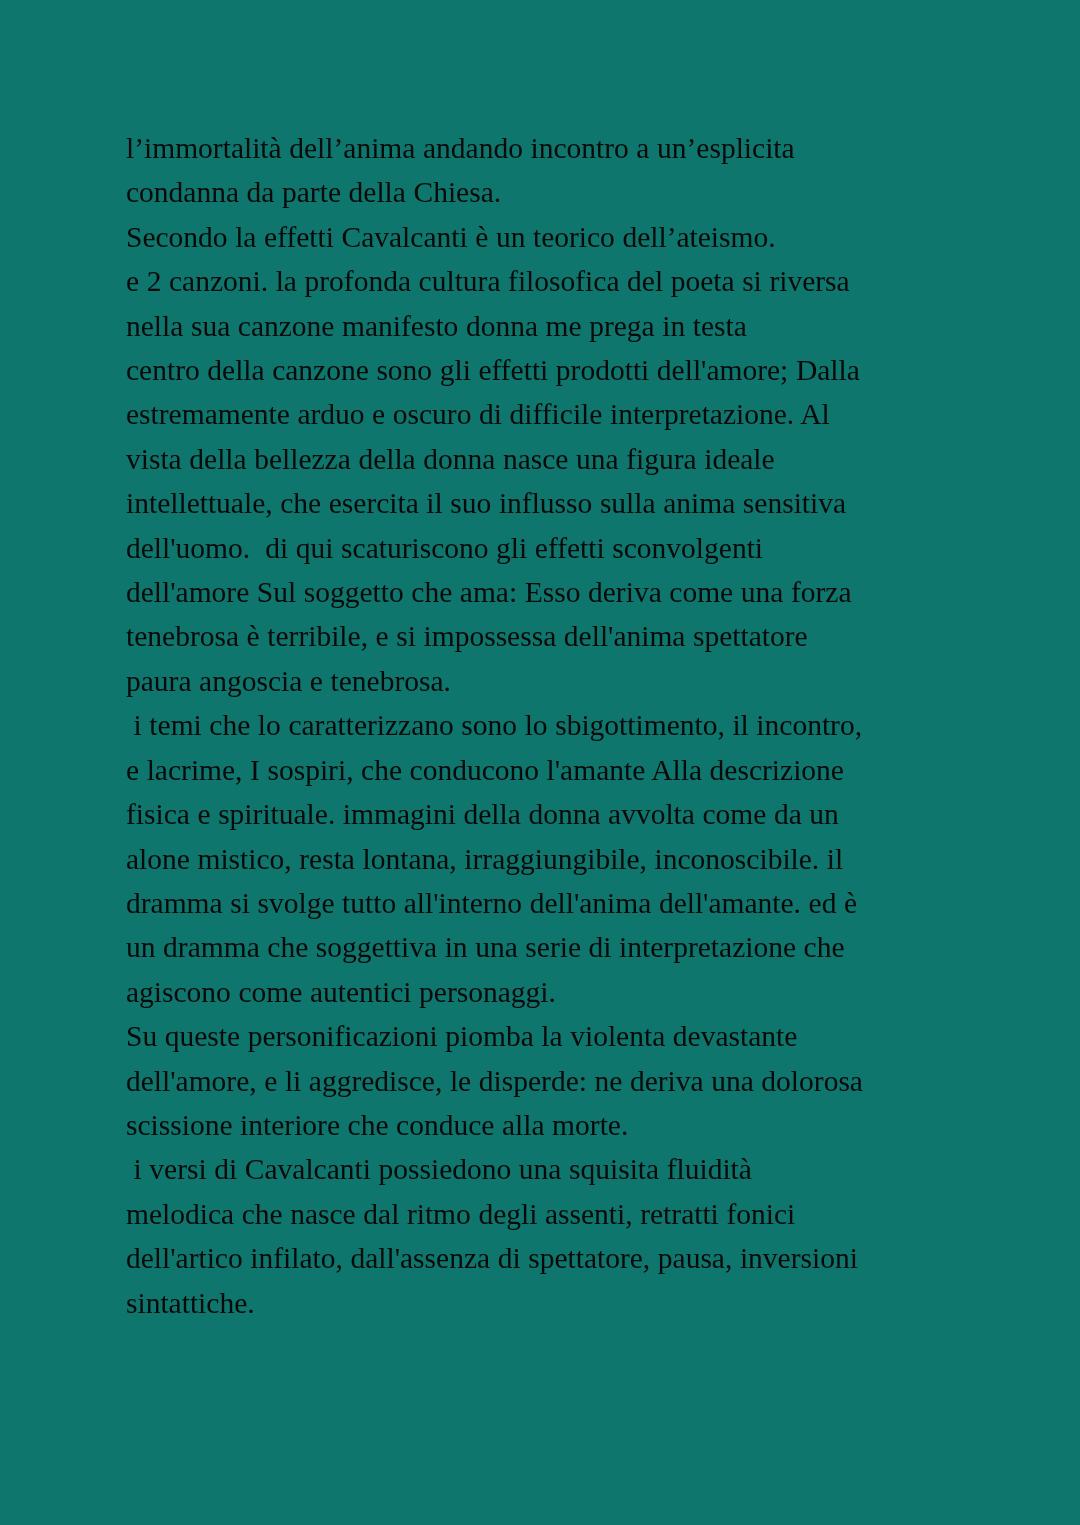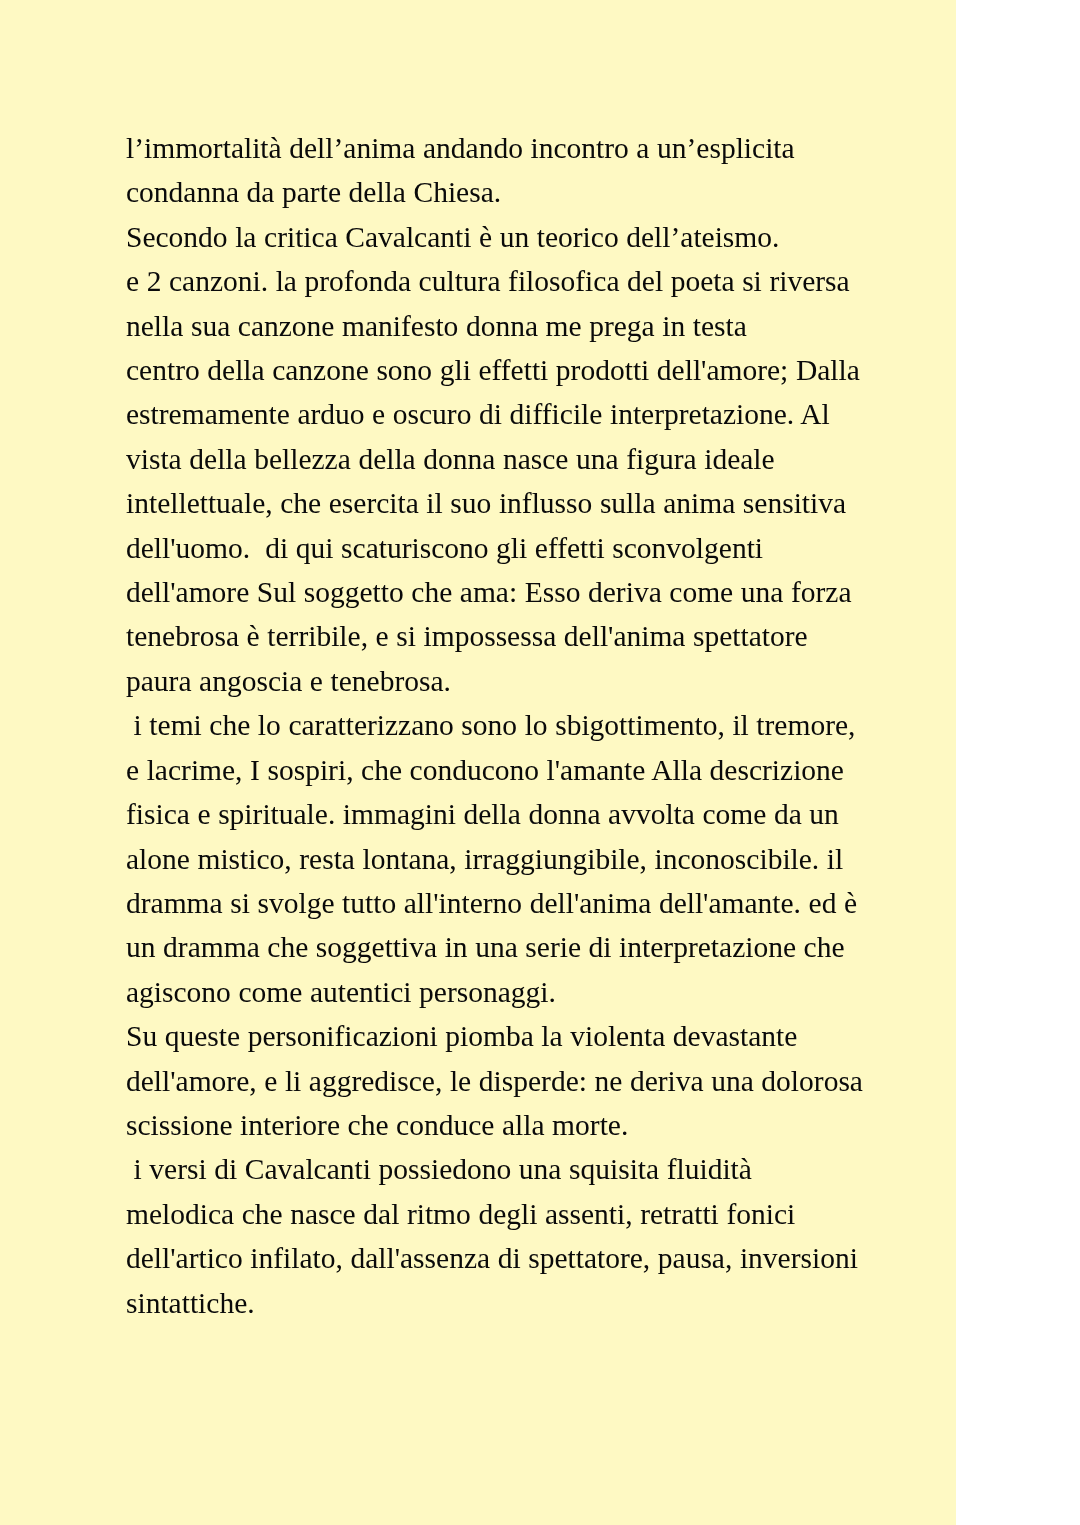--- a/index.html
+++ b/index.html
@@ -10,23 +10,23 @@
   body {
     width: 1080px;
     height: 1525px;
     overflow: hidden;
     font-family: "Liberation Serif", "DejaVu Serif", serif;
     color: #000000;
     -webkit-font-smoothing: antialiased;
   }
   .page {
     position: relative;
-    width: 956px;
+    width: 1080px;
     height: 1525px;
-    background: #fef9c3;
+    background: #0f766e;
     box-sizing: border-box;
   }
   .document-body {
     position: absolute;
     left: 126px;
     top: 126px;
     width: 818px;
   }
   .text-line {
     font-size: 29.5px;
@@ -39,32 +39,32 @@
     color: #0a0a0a;
   }
 </style>
 </head>
 <body>
 
 <div class="page">
   <div class="document-body">
     <div class="text-line">l’immortalità dell’anima andando incontro a un’esplicita</div>
     <div class="text-line">condanna da parte della Chiesa.</div>
-    <div class="text-line">Secondo la critica Cavalcanti è un teorico dell’ateismo.</div>
+    <div class="text-line">Secondo la effetti Cavalcanti è un teorico dell’ateismo.</div>
     <div class="text-line">e 2 canzoni. la profonda cultura filosofica del poeta si riversa</div>
     <div class="text-line">nella sua canzone manifesto donna me prega in testa</div>
     <div class="text-line">centro della canzone sono gli effetti prodotti dell'amore; Dalla</div>
     <div class="text-line">estremamente arduo e oscuro di difficile interpretazione. Al</div>
     <div class="text-line">vista della bellezza della donna nasce una figura ideale</div>
     <div class="text-line">intellettuale, che esercita il suo influsso sulla anima sensitiva</div>
     <div class="text-line">dell'uomo.  di qui scaturiscono gli effetti sconvolgenti</div>
     <div class="text-line">dell'amore Sul soggetto che ama: Esso deriva come una forza</div>
     <div class="text-line">tenebrosa è terribile, e si impossessa dell'anima spettatore</div>
     <div class="text-line">paura angoscia e tenebrosa.</div>
-    <div class="text-line"> i temi che lo caratterizzano sono lo sbigottimento, il tremore,</div>
+    <div class="text-line"> i temi che lo caratterizzano sono lo sbigottimento, il incontro,</div>
     <div class="text-line">e lacrime, I sospiri, che conducono l'amante Alla descrizione</div>
     <div class="text-line">fisica e spirituale. immagini della donna avvolta come da un</div>
     <div class="text-line">alone mistico, resta lontana, irraggiungibile, inconoscibile. il</div>
     <div class="text-line">dramma si svolge tutto all'interno dell'anima dell'amante. ed è</div>
     <div class="text-line">un dramma che soggettiva in una serie di interpretazione che</div>
     <div class="text-line">agiscono come autentici personaggi.</div>
     <div class="text-line">Su queste personificazioni piomba la violenta devastante</div>
     <div class="text-line">dell'amore, e li aggredisce, le disperde: ne deriva una dolorosa</div>
     <div class="text-line">scissione interiore che conduce alla morte.</div>
     <div class="text-line"> i versi di Cavalcanti possiedono una squisita fluidità</div>

